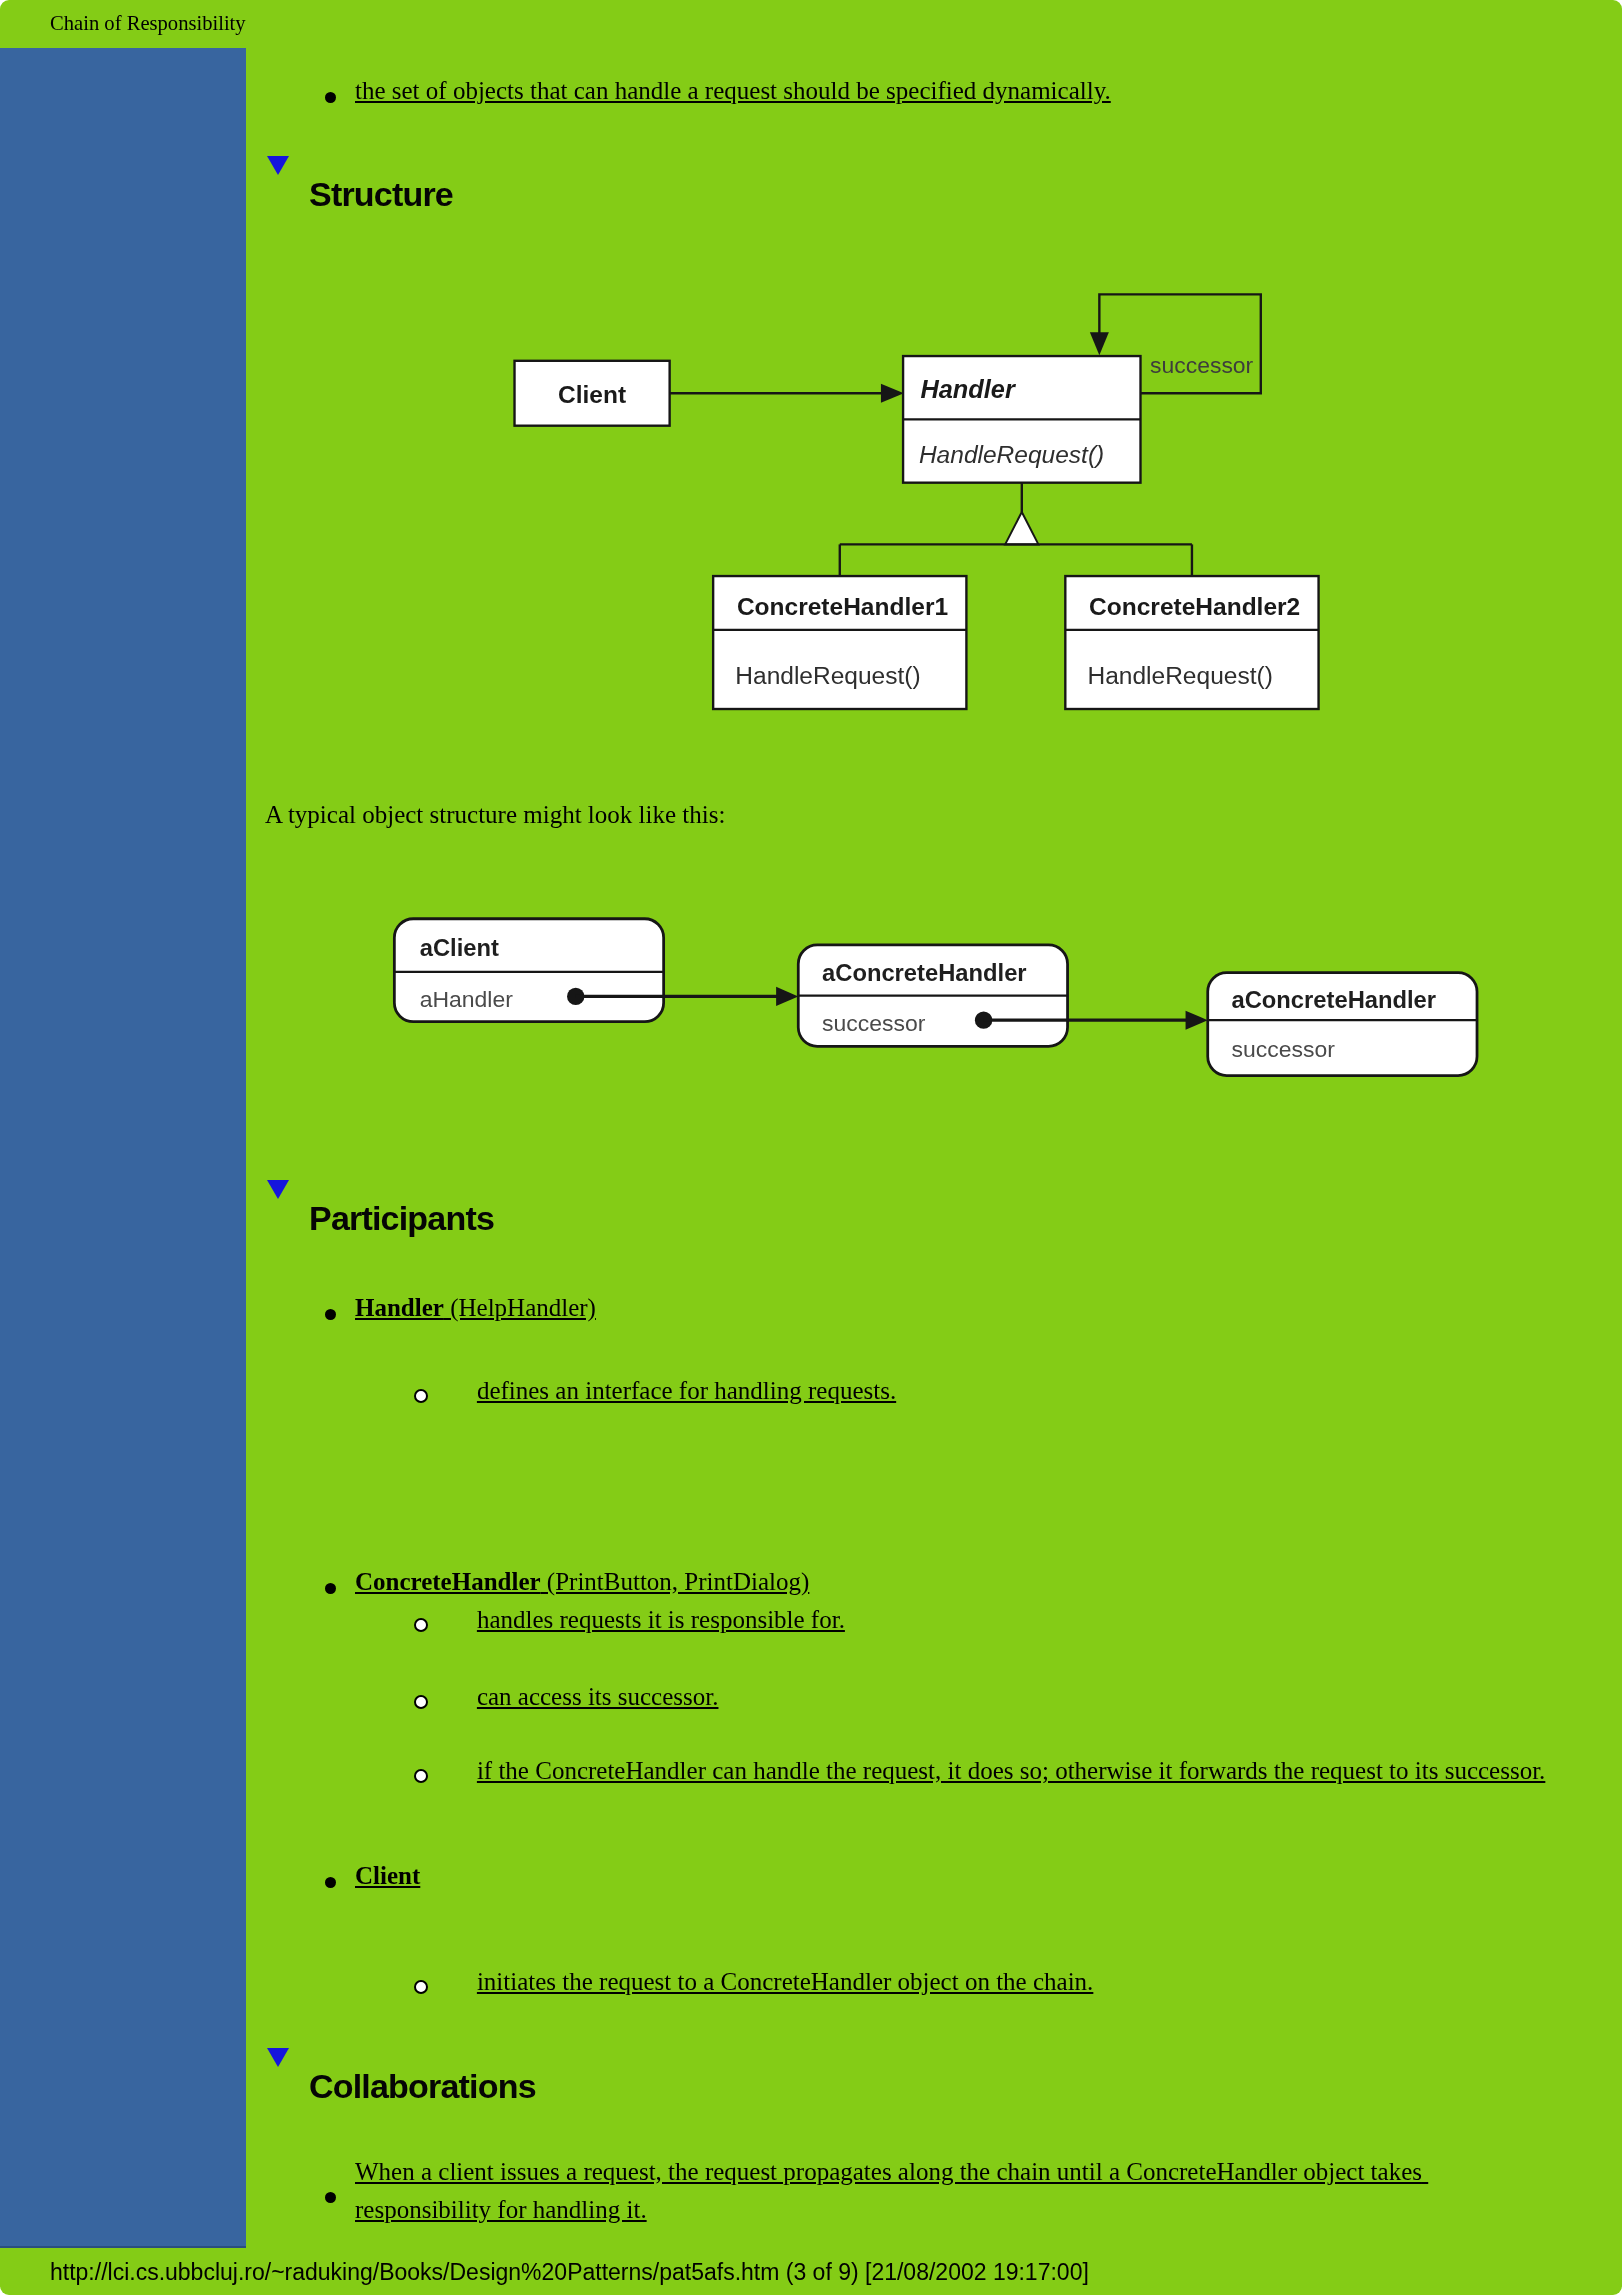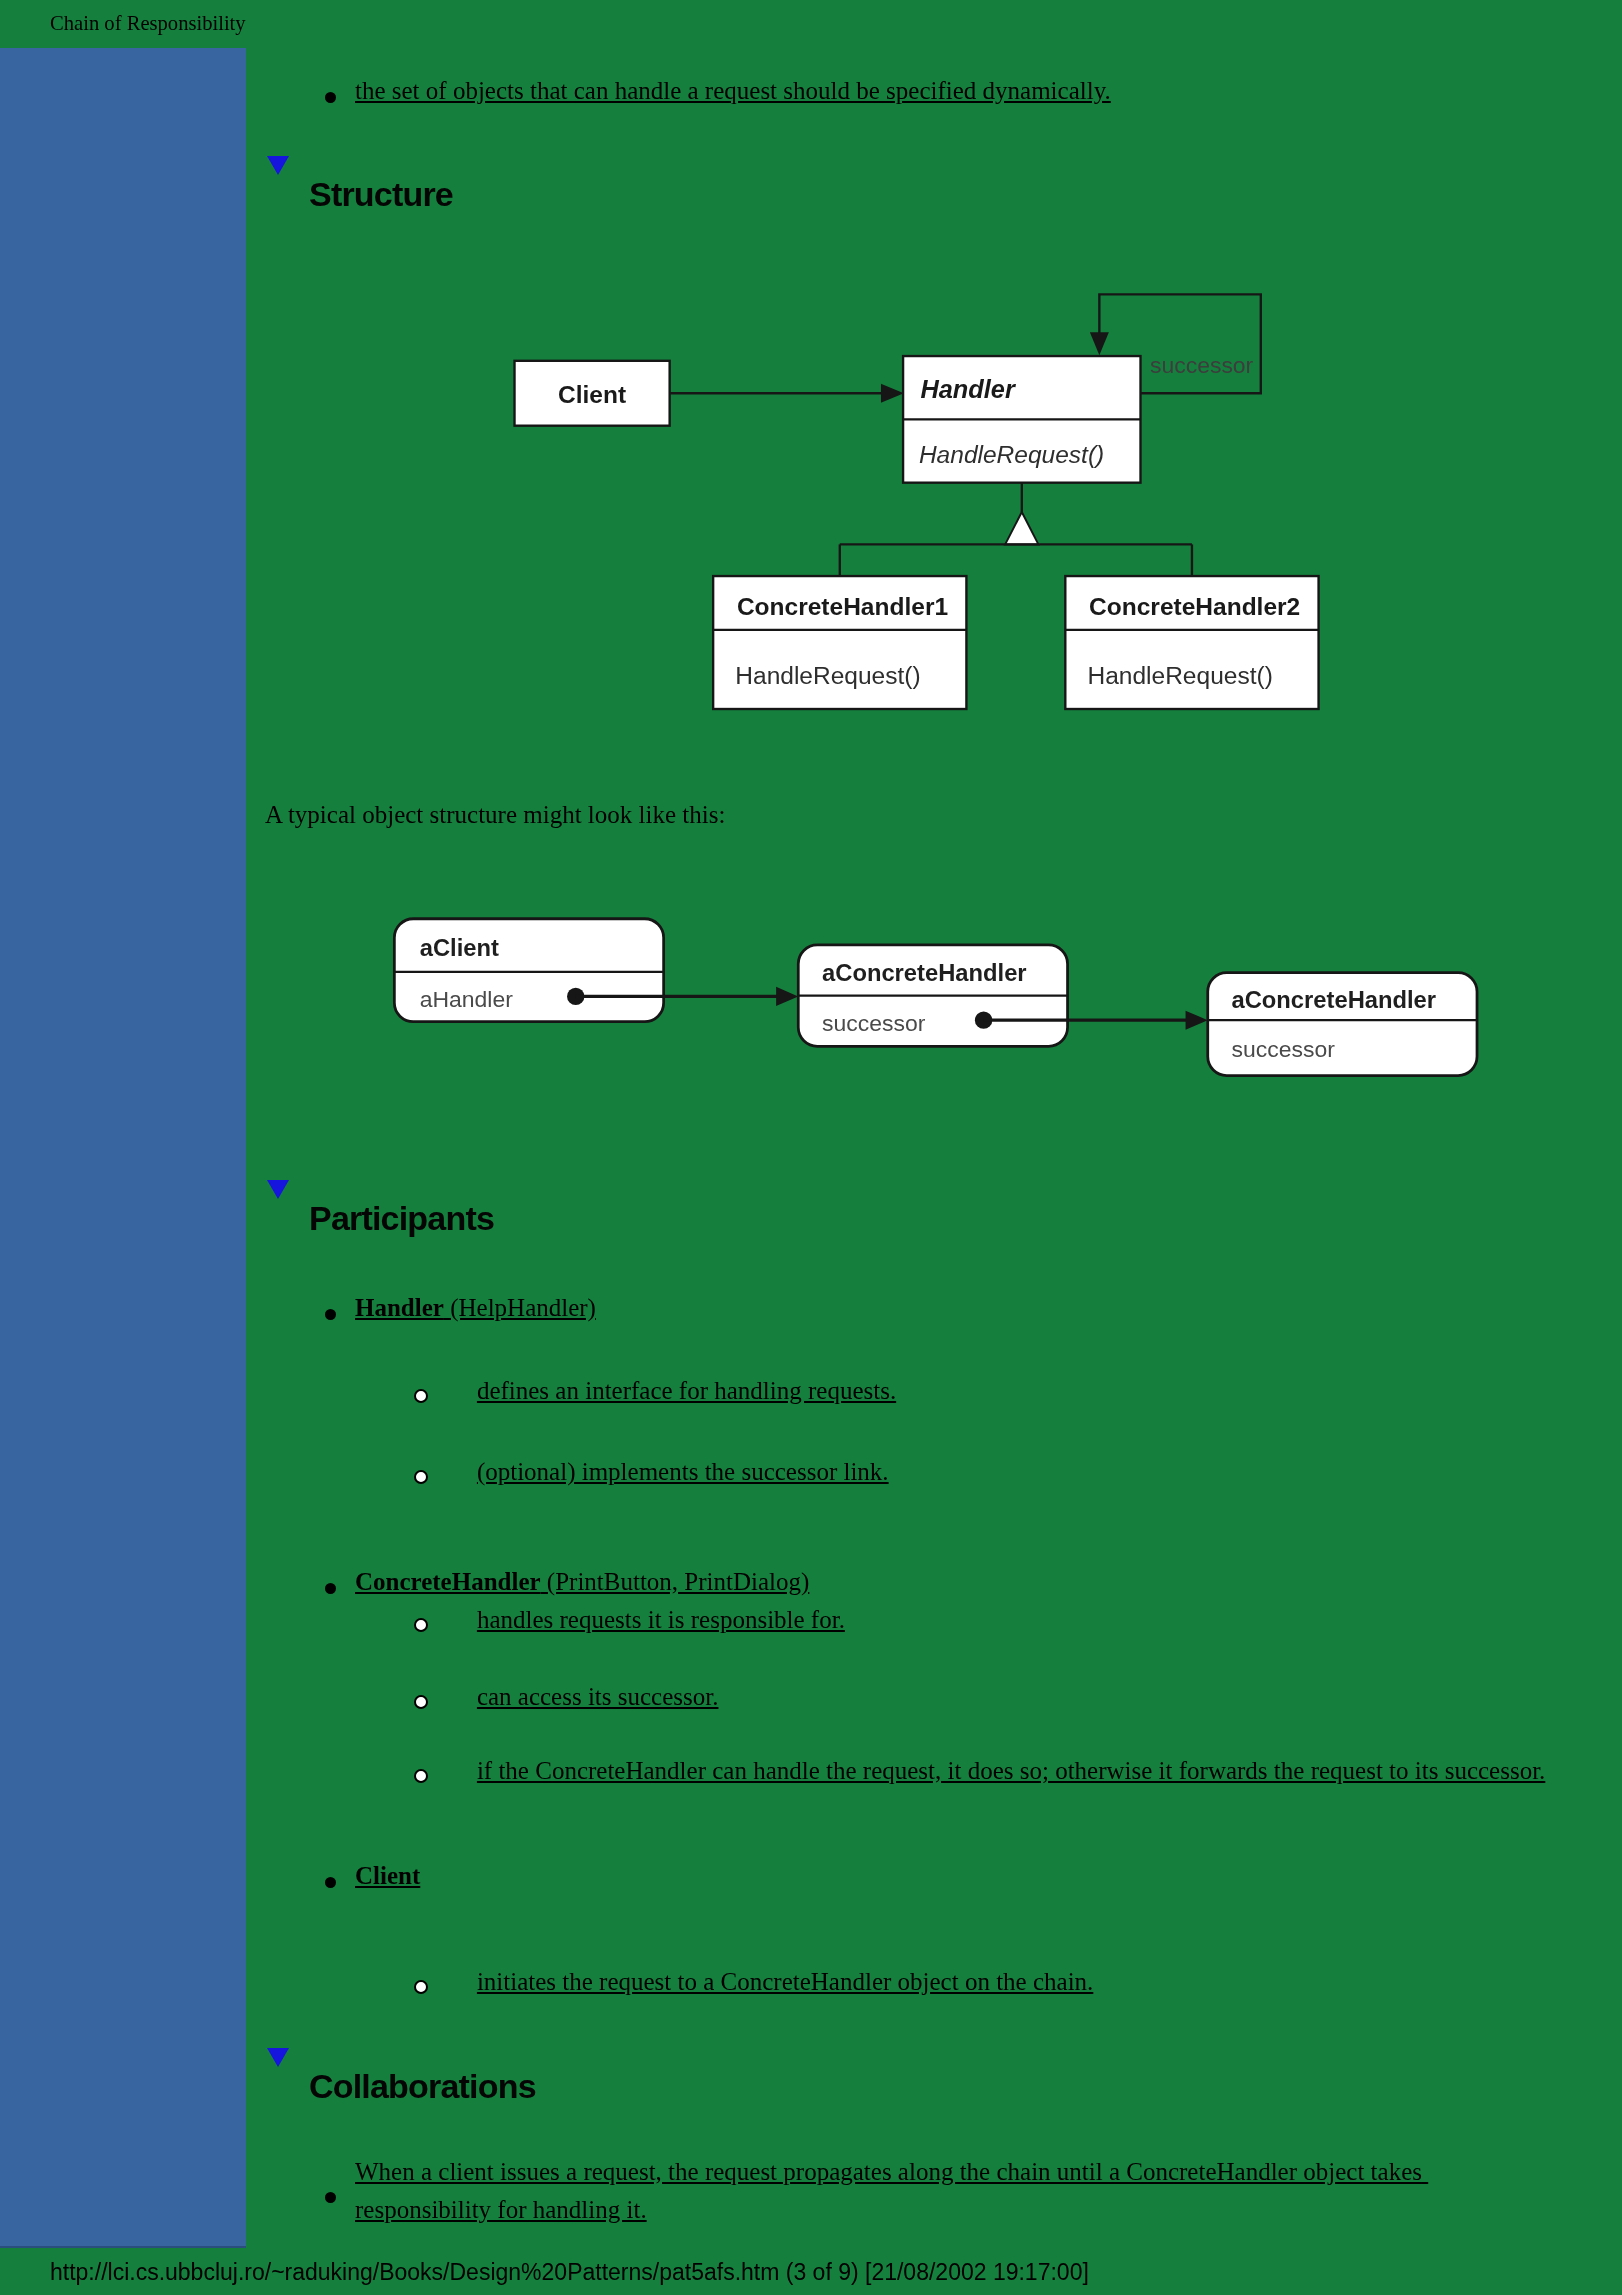--- a/index.html
+++ b/index.html
@@ -1,18 +1,18 @@
 <!DOCTYPE html>
 <html style="font-size:12.7px"><head>
 <meta charset="utf-8">
 <style>
   html,body{margin:0;padding:0;background:#ffffff;}
   #canvas{
-    position:relative;width:1622px;height:2295px;background:#15803d;
-    font-family:"Liberation Serif","DejaVu Serif",serif;color:#000;overflow:hidden;
+    position:relative;width:1622px;height:2295px;background:#84cc16;
+    font-family:"Liberation Serif","DejaVu Serif",serif;color:#000;overflow:hidden;border-radius:9px;
   }
   
   #sidebar{
     position:absolute;left:0;top:48px;width:246px;height:2198px;
     background:#38659f;border-bottom:2.4px solid #2a4f7e;
   }
   
   .page-title{
     position:absolute;left:50px;top:11px;font-size:20.6px;line-height:25px;color:#000;
   }
@@ -154,24 +154,20 @@
   </div>
 
   <div class="li1" style="top:1290px">
     <span class="dot"></span>
     <span class="txt"><span class="term">Handler</span><span> (HelpHandler)</span></span>
   </div>
   <div class="li2" style="top:1373px">
     <span class="circ"></span>
     <span class="txt">defines an interface for handling requests.</span>
   </div>
-  <div class="li2" style="top:1454px">
-    <span class="circ"></span>
-    <span class="txt">(optional) implements the successor link.</span>
-  </div>
 
   <div class="li1" style="top:1564px">
     <span class="dot"></span>
     <span class="txt"><span class="term">ConcreteHandler</span><span> (PrintButton, PrintDialog)</span></span>
   </div>
   <div class="li2" style="top:1602px">
     <span class="circ"></span>
     <span class="txt">handles requests it is responsible for.</span>
   </div>
   <div class="li2" style="top:1679px">

